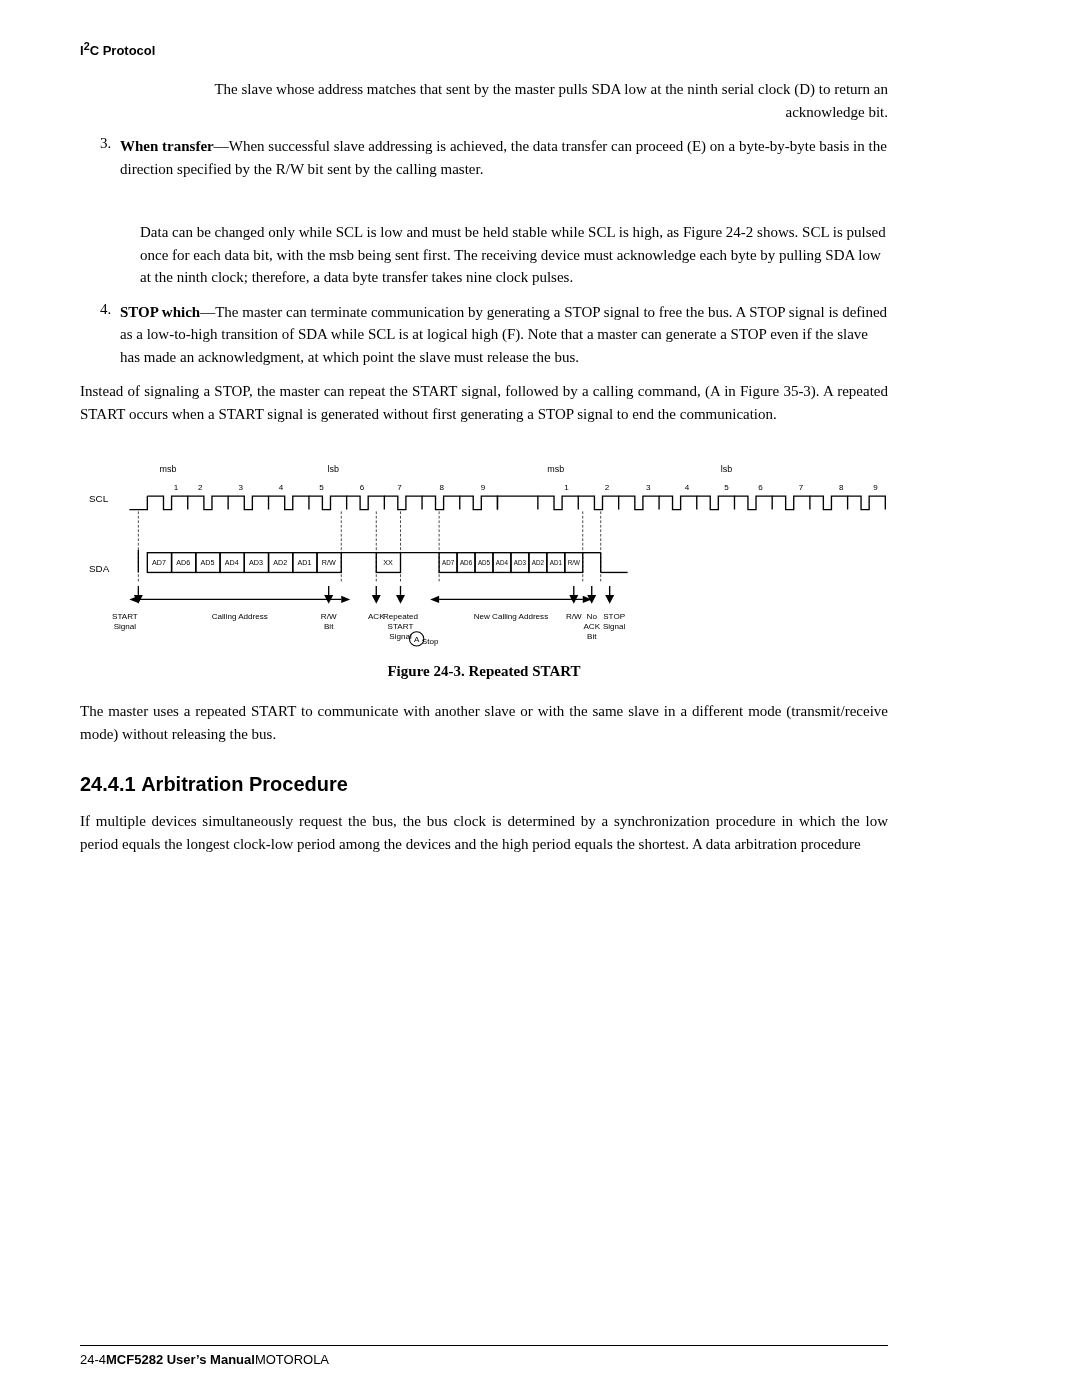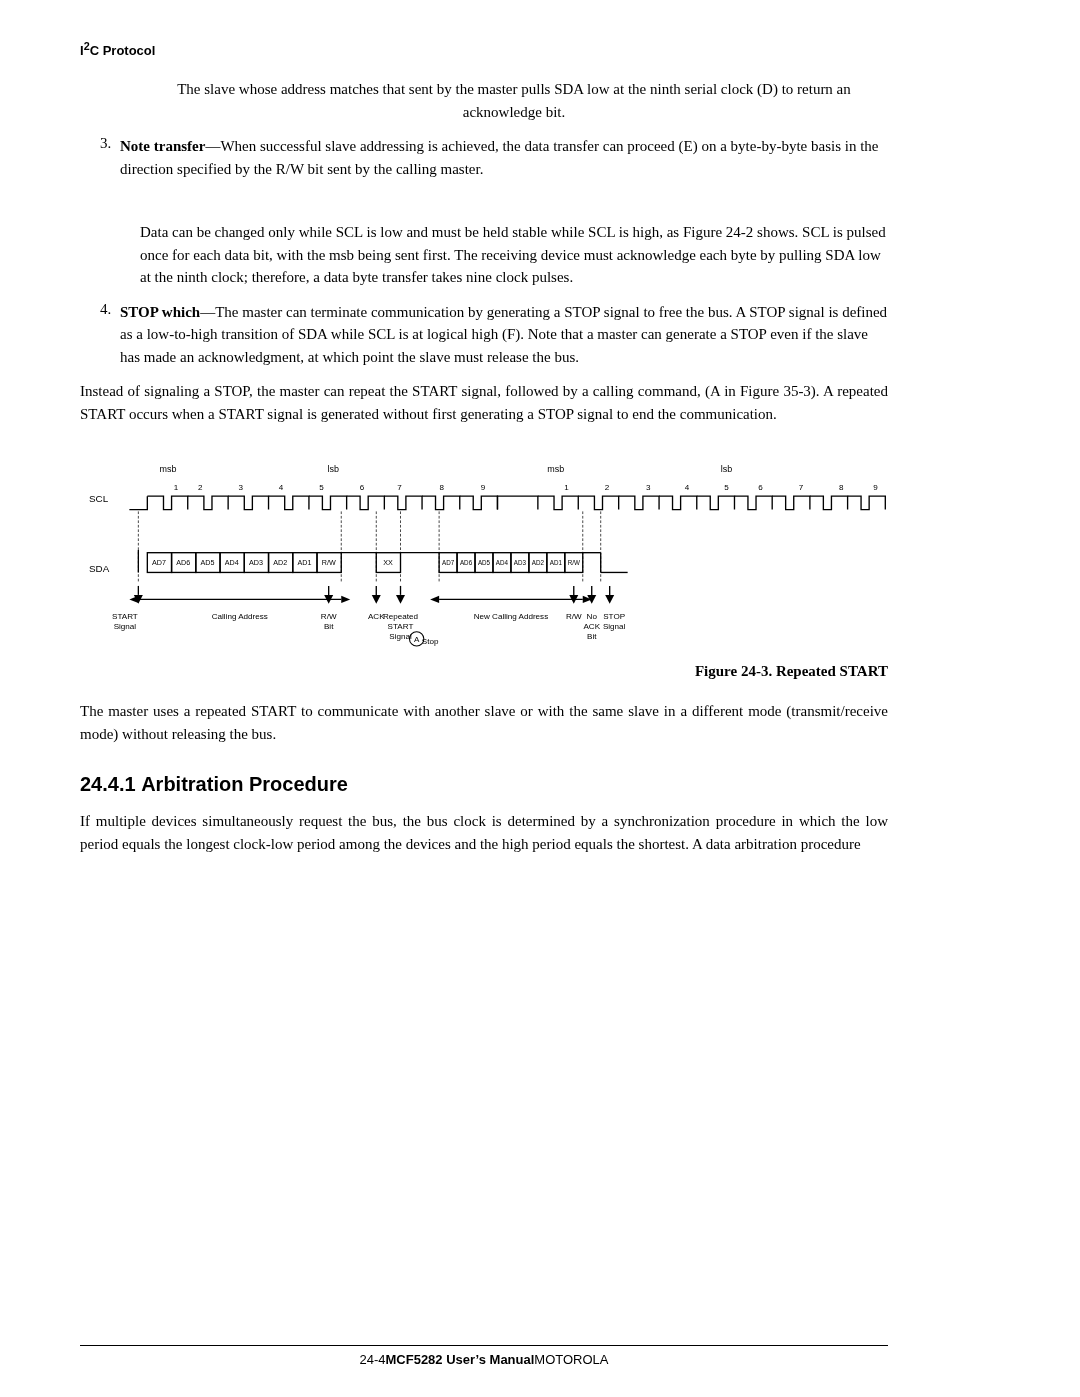--- a/index.html
+++ b/index.html
@@ -24,21 +24,21 @@
       margin-bottom: 20px;
       font-family: Arial, sans-serif;
     }
     .content {
       margin-left: 0;
     }
     .intro-para {
       margin-left: 60px;
       margin-bottom: 12px;
       line-height: 1.5;
-      text-align: center;
+      text-align: right;
     }
     .numbered-item {
       display: flex;
       margin-bottom: 12px;
     }
     .numbered-item .num {
       min-width: 40px;
       padding-left: 20px;
       font-size: 15px;
     }
@@ -59,21 +59,21 @@
     }
     
     .figure-container {
       margin: 20px auto;
       text-align: center;
       position: relative;
       width: 100%;
     }
     .figure-caption {
       font-weight: bold;
-      text-align: right;
+      text-align: center;
       margin-top: 8px;
       font-size: 15px;
     }
     .figure-svg-wrap {
       display: flex;
       justify-content: center;
     }
     
     .section-heading {
       font-size: 20px;
@@ -84,21 +84,21 @@
     }
     
     .footer {
       position: absolute;
       bottom: 30px;
       left: 80px;
       right: 80px;
       border-top: 1px solid #000;
       padding-top: 6px;
       display: flex;
-      justify-content: center;
+      justify-content: flex-start;
       font-size: 13px;
       font-family: Arial, sans-serif;
     }
     .footer-center {
       font-weight: bold;
     }
   </style>
 </head>
 <body>
 
@@ -108,21 +108,21 @@
     <span>I<sup>2</sup>C Protocol</span>
   </div>
 
   <div class="content">
 
     <p class="intro-para">The slave whose address matches that sent by the master pulls SDA low at the ninth serial clock (D) to return an acknowledge bit.</p>
 
     <div class="numbered-item">
       <div class="num">3.</div>
       <div class="item-content">
-        <p><strong>Note transfer</strong>—When successful slave addressing is achieved, the data transfer can proceed (E) on a byte-by-byte basis in the direction specified by the R/W bit sent by the calling master.</p>
+        <p><strong>When transfer</strong>—When successful slave addressing is achieved, the data transfer can proceed (E) on a byte-by-byte basis in the direction specified by the R/W bit sent by the calling master.</p>
       </div>
     </div>
 
     <p class="item-para">Data can be changed only while SCL is low and must be held stable while SCL is high, as Figure 24-2 shows. SCL is pulsed once for each data bit, with the msb being sent first. The receiving device must acknowledge each byte by pulling SDA low at the ninth clock; therefore, a data byte transfer takes nine clock pulses.</p>
 
 
 
     <div class="numbered-item">
       <div class="num">4.</div>
       <div class="item-content">

